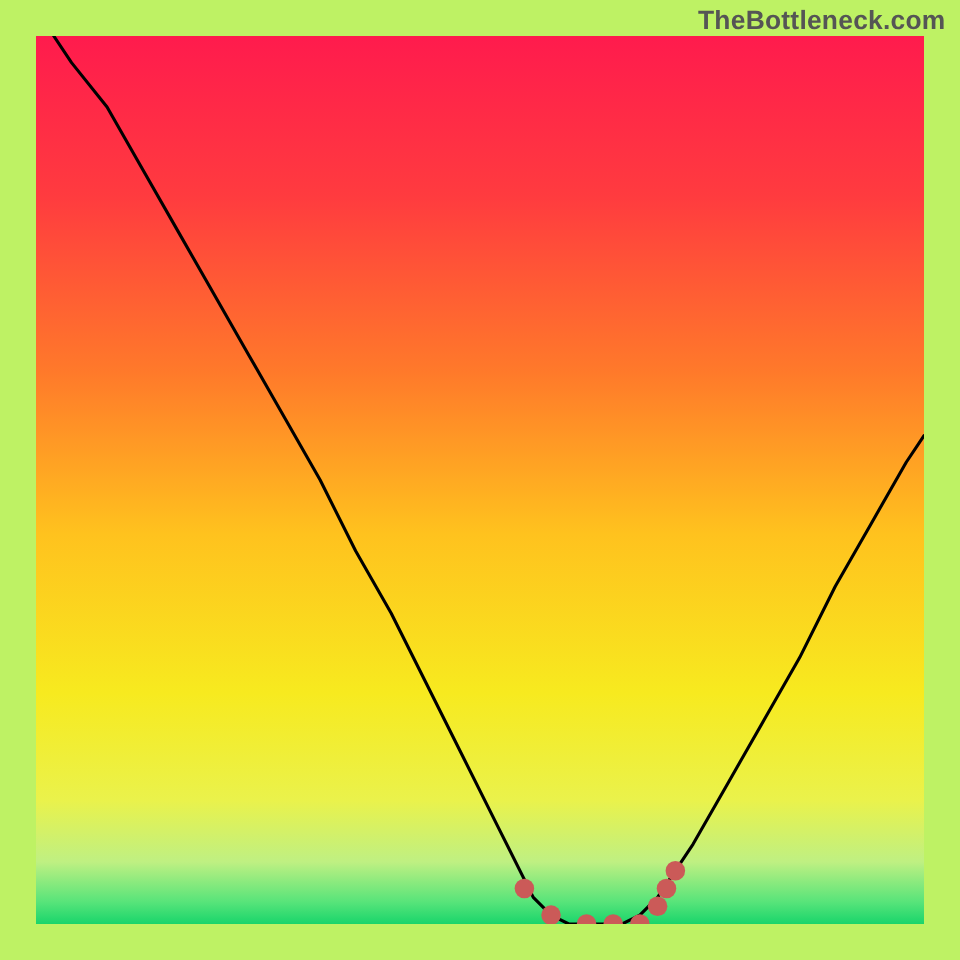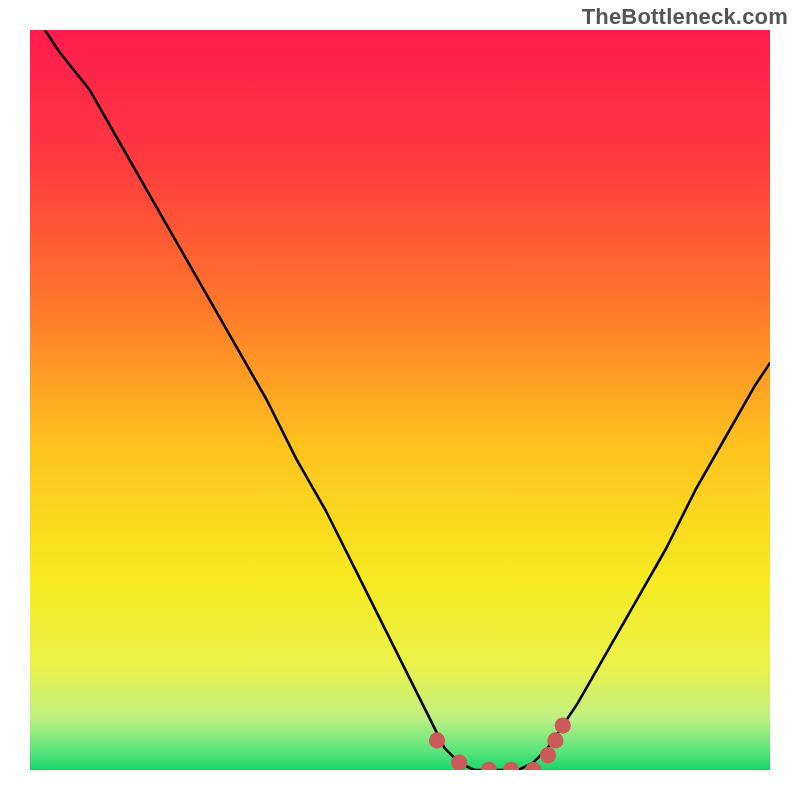--- a/index.html
+++ b/index.html
@@ -8,21 +8,21 @@
     width: 800px;
     height: 800px;
     background: #000;
     overflow: hidden;
     font-family: Arial, Helvetica, sans-serif;
   }
   .frame {
     position: relative;
     width: 800px;
     height: 800px;
-    background: #ffffff;
+    background: #bef264;
   }
   .watermark {
     position: absolute;
     top: 4px;
     right: 12px;
     color: #555;
     font-size: 22px;
     font-weight: 600;
     z-index: 20;
     letter-spacing: 0.2px;

